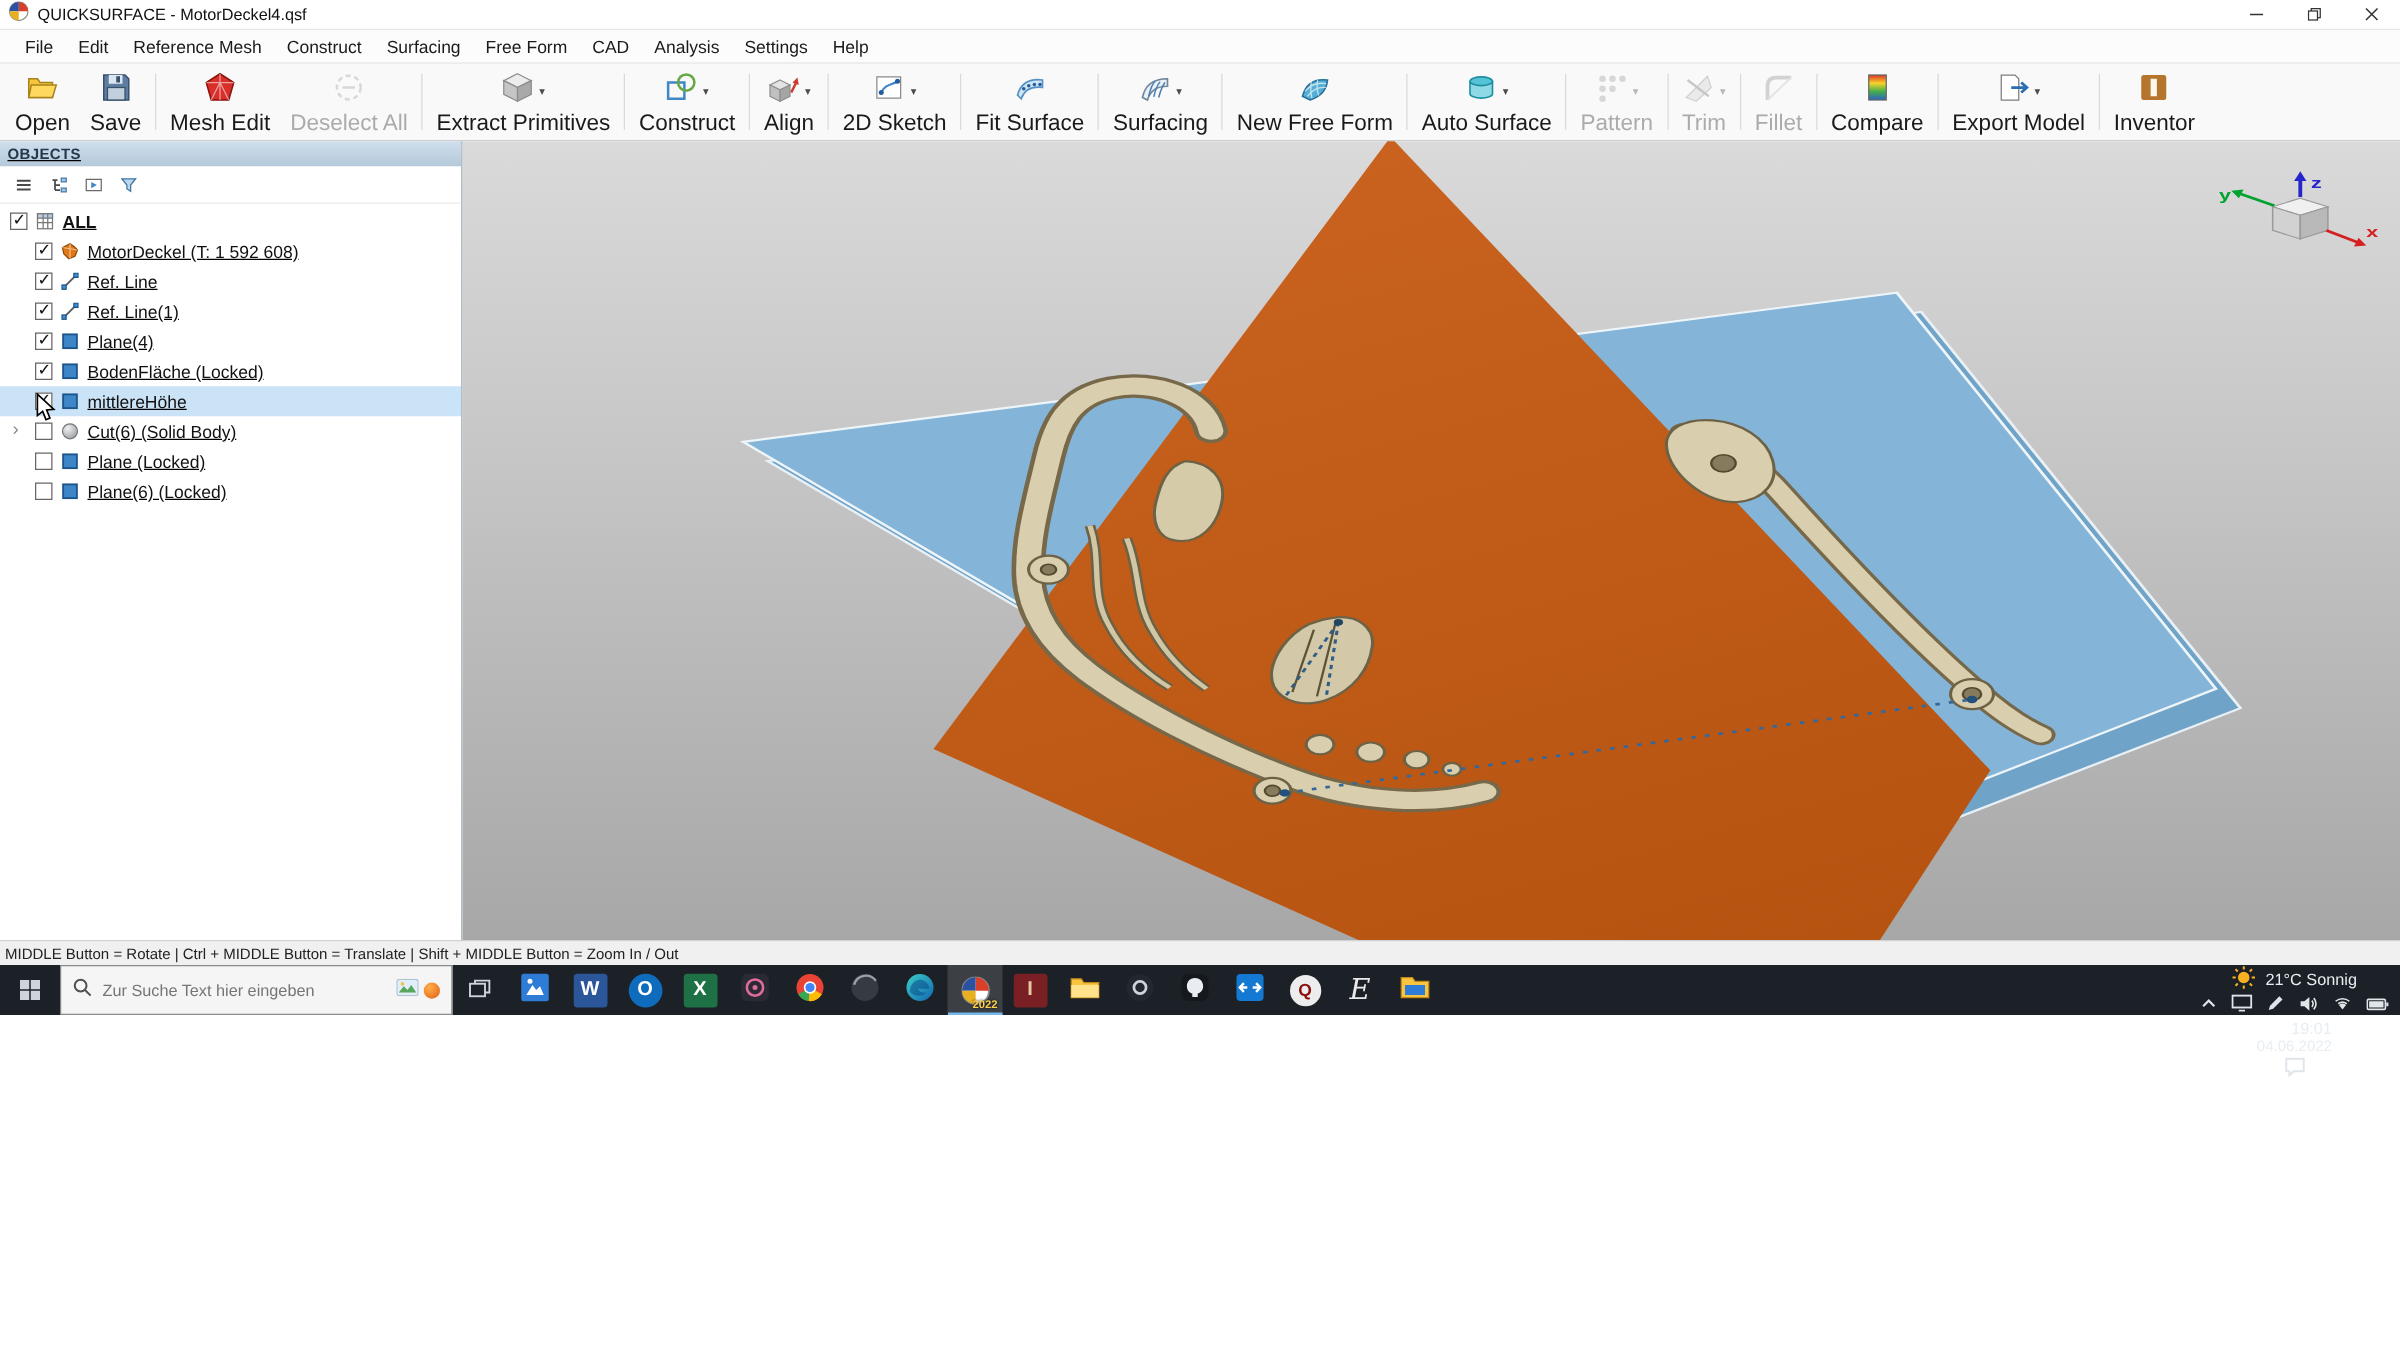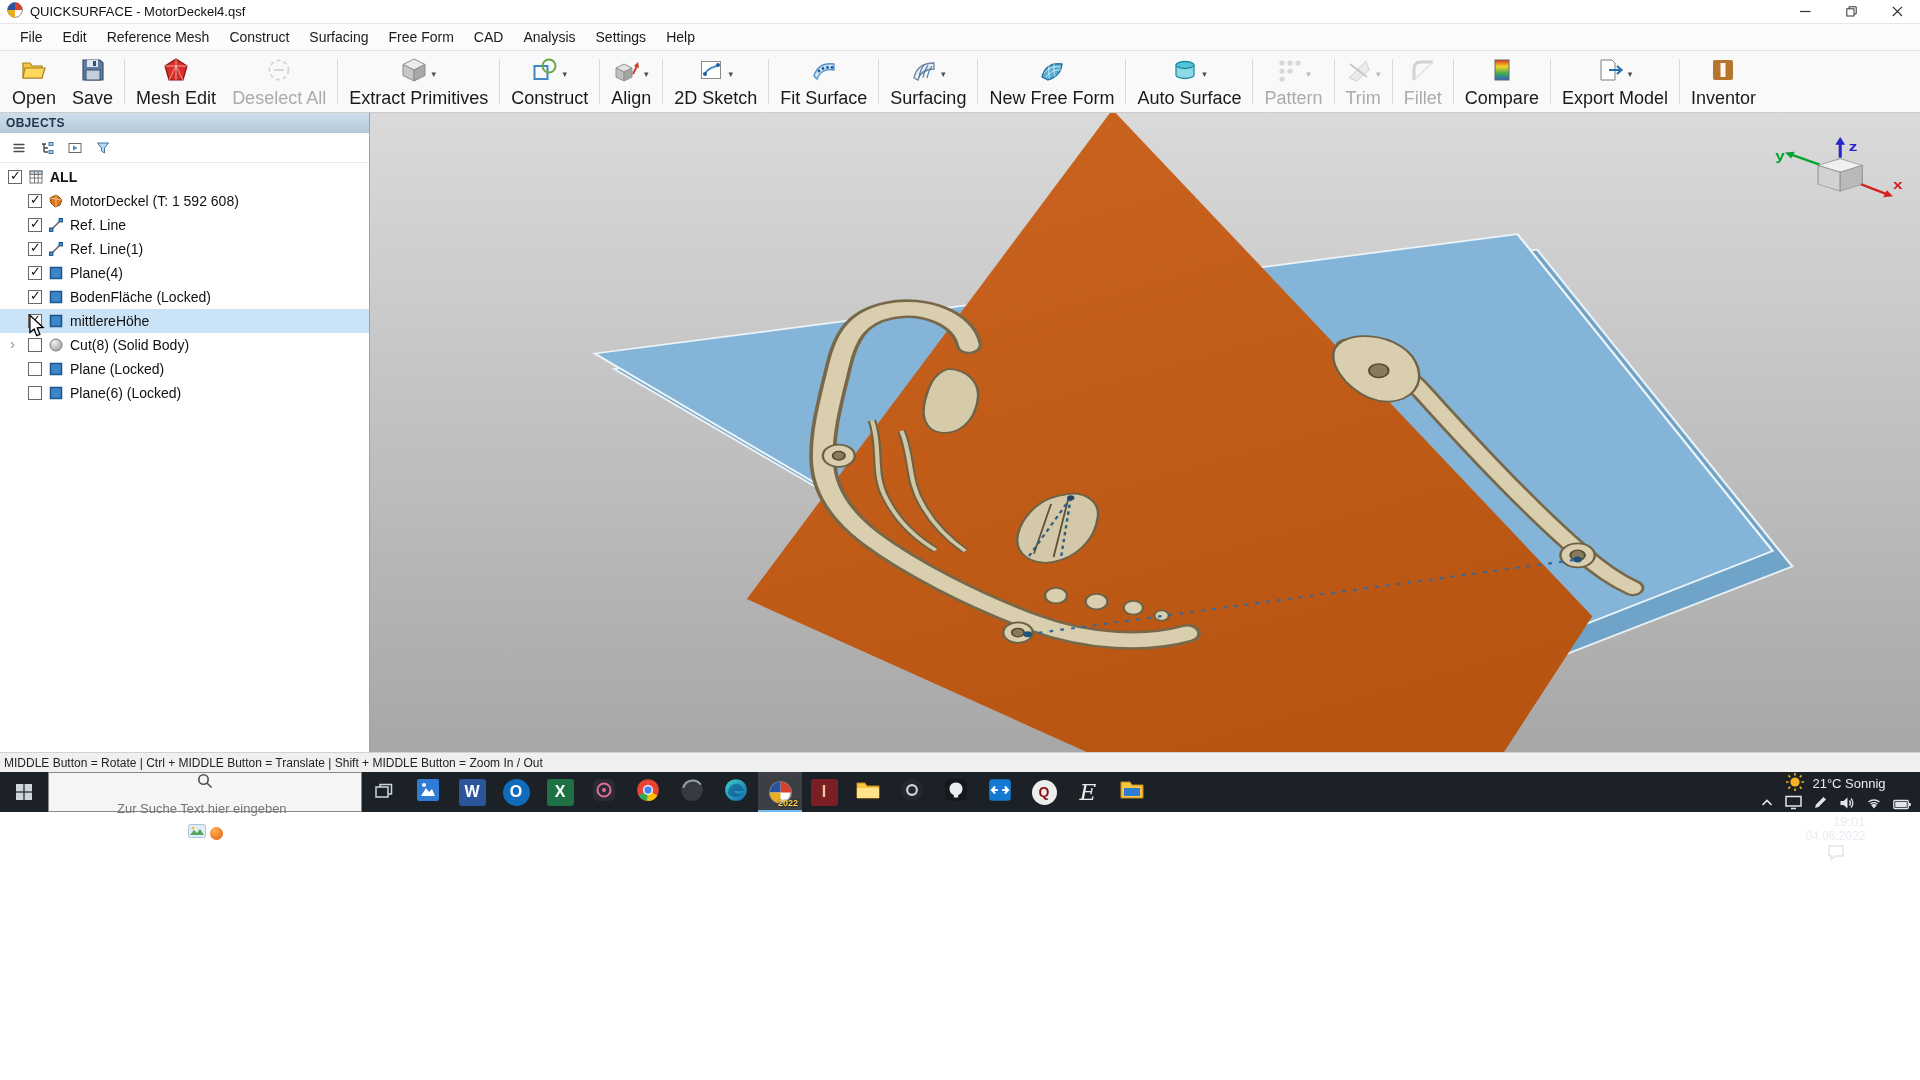--- a/index.html
+++ b/index.html
@@ -25,21 +25,21 @@
   .tsep { width:1px; background:#dadada; margin:7px 3px; flex:none; }
   .tbtn { display:flex; flex-direction:column; align-items:center; padding:4px 8px 2px; }
   .tbtn .icw { height:33px; display:flex; align-items:center; gap:4px; }
   .tbtn .lbl { font-size:18px; color:#1a1a1a; white-space:nowrap; }
   .dd::before { content:"▾"; font-size:9px; color:#4c4c4c; }
   .tbtn.disabled .lbl { color:#ababab; }
   .tbtn.disabled svg { opacity:.55; }
   .tbtn.disabled .dd::before { color:#b8b8b8; }
 
   
-  .main { flex:1; display:flex; min-height:0; }
+  .main { flex:1; display:flex; min-height:0;text-decoration:underline; }
   .sidebar { width:370px; flex:none; background:#fff; border-right:1px solid #98a4ad;
     display:flex; flex-direction:column; }
   .panel-header { height:20px; background:linear-gradient(#cfdeec,#b4c9da); color:#21384d;
     font-size:12px; font-weight:bold; display:flex; align-items:center; padding-left:6px; letter-spacing:.3px; }
   .panel-tools { height:30px; display:flex; align-items:center; gap:10px; padding-left:10px;
     border-bottom:1px solid #ececec; }
   .ptool { width:18px; height:18px; display:flex; align-items:center; justify-content:center; }
   .tree { flex:1; overflow:hidden; padding-top:2px; }
   .trow { height:24px; display:flex; align-items:center; gap:6px; padding-left:28px;
     position:relative; font-size:14px; color:#111; }
@@ -56,21 +56,21 @@
   .viewport svg.scene { display:block; width:100%; height:100%; }
 
   
   .statusbar { height:20px; background:#f0f0f0; border-top:1px solid #d2d2d2;
     font-size:12px; color:#222; display:flex; align-items:center; padding-left:4px; flex:none; }
 
   
   .taskbar { height:40px; background:#1c2127; display:flex; align-items:center; color:#e8edf2; flex:none; }
   .tb-start { width:48px; height:100%; display:flex; align-items:center; justify-content:center; }
   .tb-search { width:314px; height:100%; background:#f5f5f5; border:1px solid #8a8a8a;
-    display:flex; align-items:center; gap:8px; padding:0 9px;flex-direction:column; }
+    display:flex; align-items:center; gap:8px; padding:0 9px; }
   .tb-search input { border:none; outline:none; background:transparent; flex:1;
     font-size:13px; color:#333; font-family:inherit; min-width:0; }
   .sr-extras { display:flex; align-items:center; gap:4px; }
   .orange-dot { width:13px; height:13px; border-radius:50%;
     background:radial-gradient(circle at 35% 30%, #ffae4e, #e05f10); }
   .tb-btn { width:44px; height:100%; display:flex; align-items:center; justify-content:center;
     position:relative; flex:none; }
   .tb-btn.active { background:rgba(255,255,255,.14); box-shadow:inset 0 -2px 0 #74b8ec; }
   .tile { width:27px; height:27px; border-radius:3px; display:flex; align-items:center;
     justify-content:center; font-weight:bold; font-size:16px; color:#fff; }
@@ -459,21 +459,21 @@
               <svg width="14" height="14">
                 <defs>
                   <radialGradient id="gradSolid" cx=".35" cy=".3" r=".9">
                     <stop offset="0" stop-color="#f0f0f0"></stop>
                     <stop offset="1" stop-color="#8f9499"></stop>
                   </radialGradient>
                 </defs>
                 <circle cx="7" cy="7" r="6" fill="url(#gradSolid)" stroke="#787878"></circle>
               </svg>
             </span>
-          <span class="tlabel">Cut(8) (Solid Body)</span>
+          <span class="tlabel">Cut(6) (Solid Body)</span>
         </div>
         <div class="trow">
           <span class="cb"></span>
           <span class="ticon">
               <svg width="14" height="14">
                 <rect x="1.5" y="1.5" width="11" height="11" fill="#3e86c8" stroke="#1c548c" stroke-width="1.5"></rect>
               </svg>
             </span>
           <span class="tlabel">Plane (Locked)</span>
         </div>

